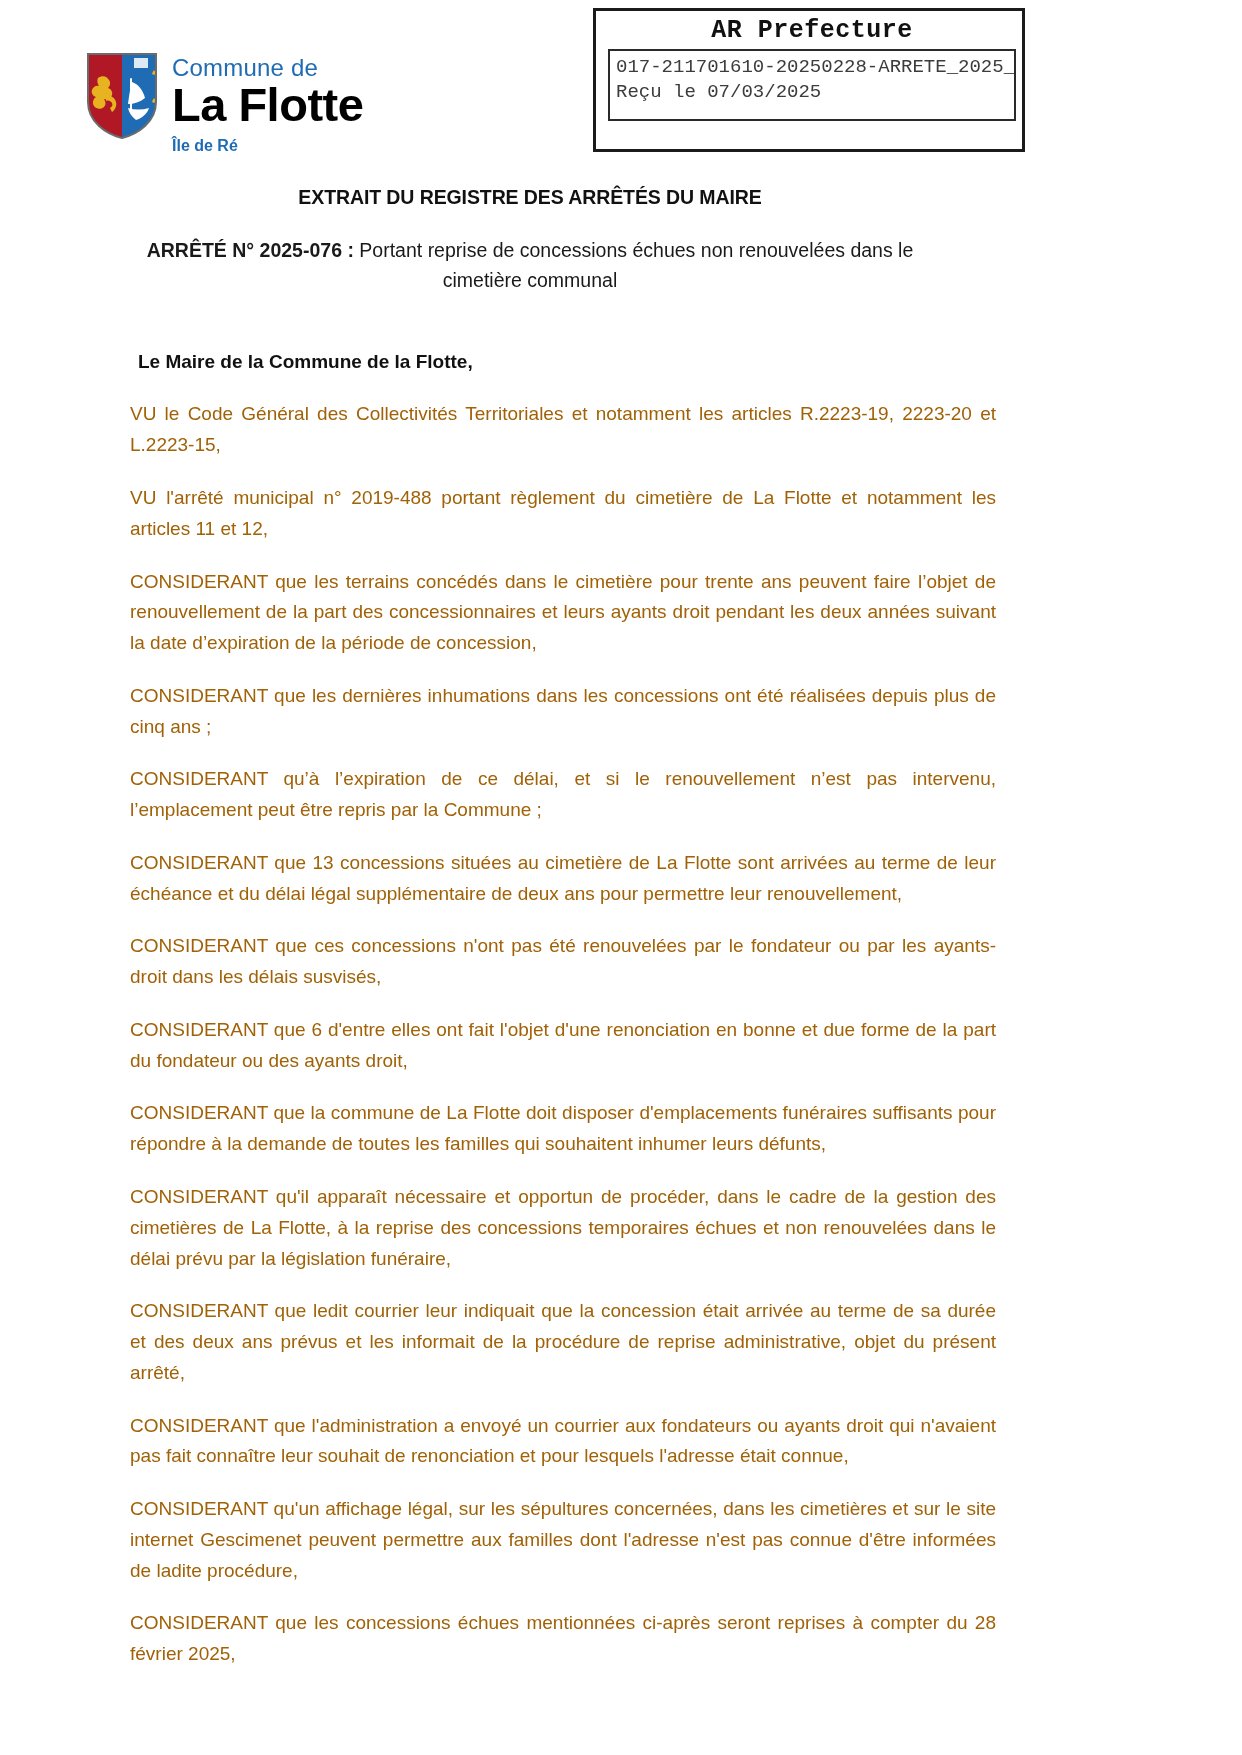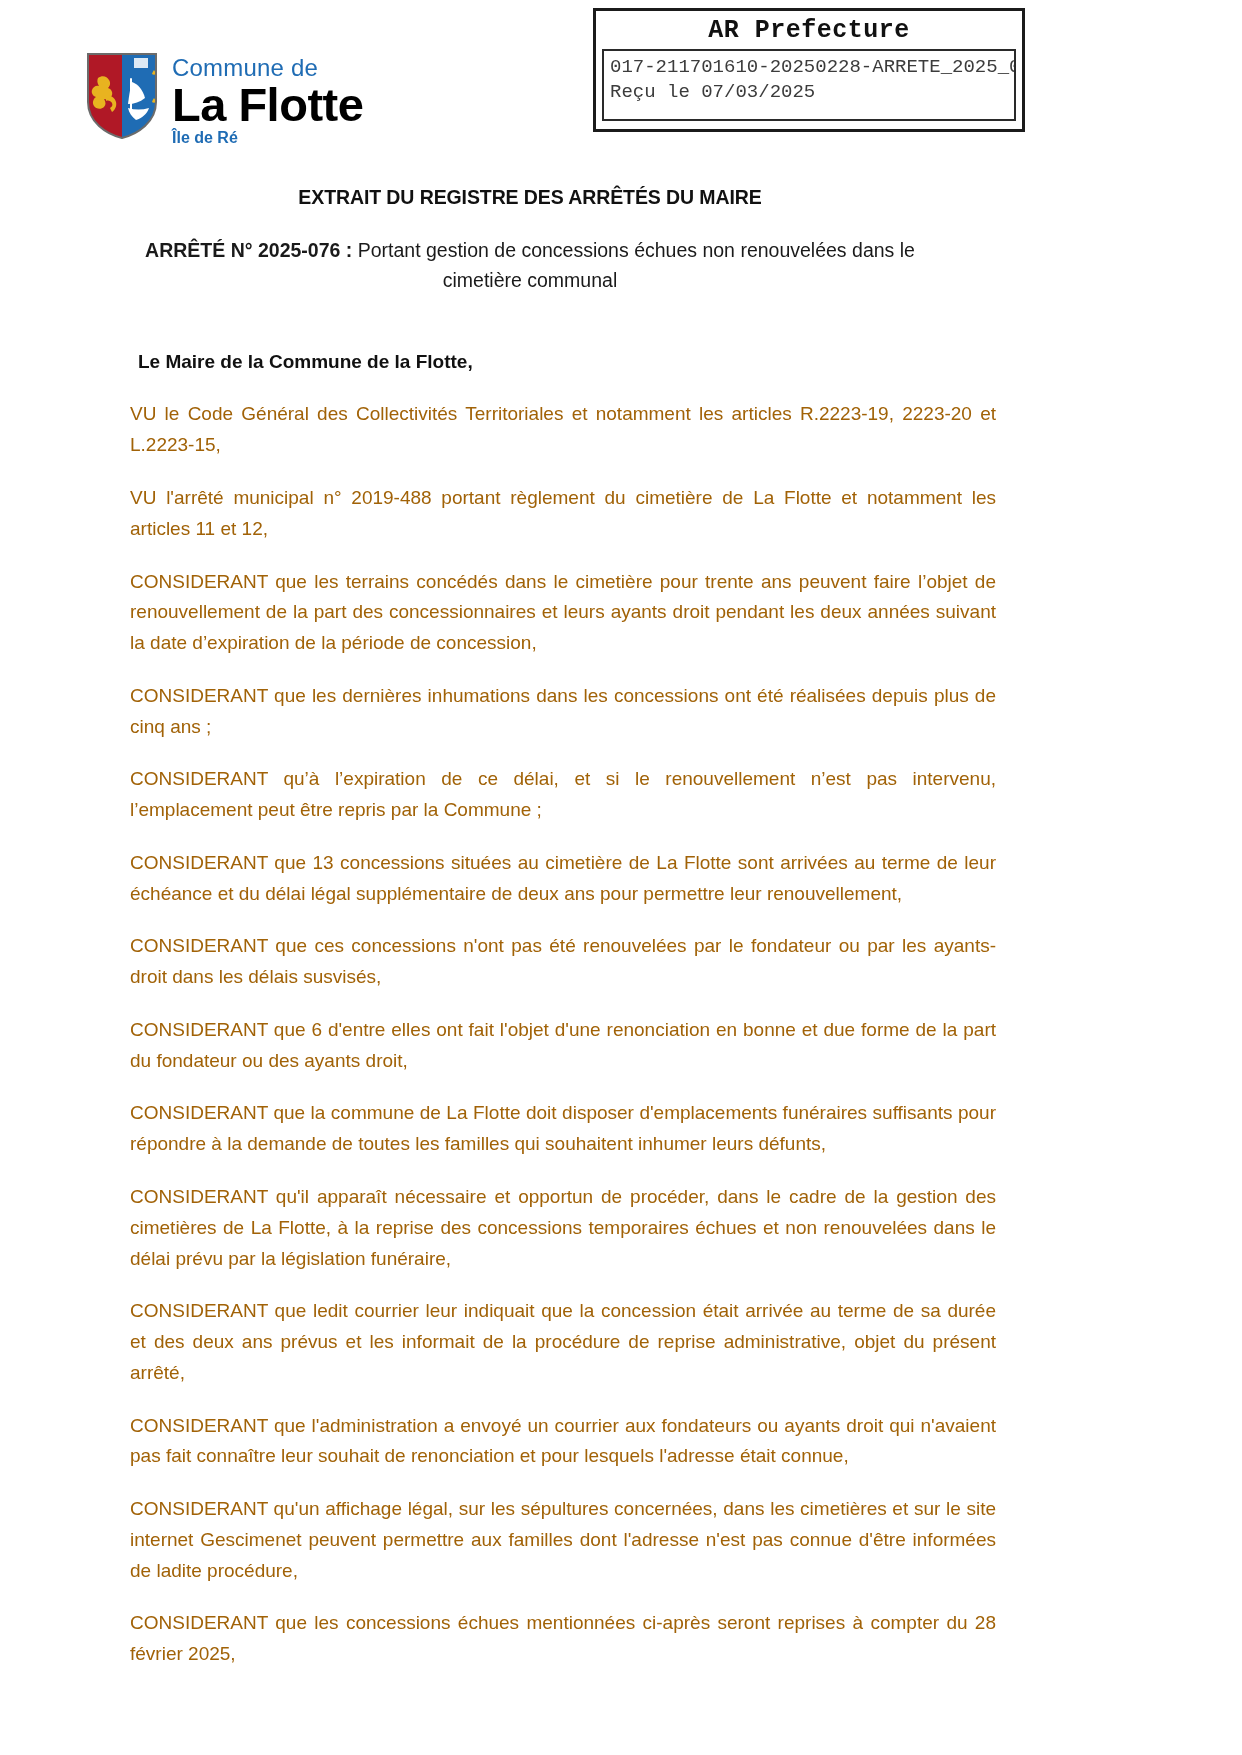--- a/index.html
+++ b/index.html
@@ -54,34 +54,34 @@
     font-weight: bold;
     color: #000000;
     letter-spacing: -0.5px;
     margin-top: 1px;
     line-height: 1.02;
   }
   .logo-ile {
     font-size: 16px;
     font-weight: bold;
     color: #1f6cb4;
-    margin-top: 1px;
+    margin-top: 9px;
   }
 
   
   .ar-stamp {
     position: absolute;
     left: 593px;
     top: 8px;
     width: 432px;
-    height: 124px;
+    height: 144px;
     border: 3px solid #1b1b1b;
     background: #ffffff;
     box-sizing: border-box;
-    padding: 4px 6px 6px 6px;
+    padding: 4px 6px 6px 12px;
   }
   .ar-stamp-title {
     text-align: center;
     font-family: "Liberation Mono", "DejaVu Sans Mono", monospace;
     font-size: 25px;
     font-weight: bold;
     color: #111111;
     letter-spacing: 0.5px;
     line-height: 1.25;
   }
@@ -207,21 +207,21 @@
     </div>
   </div>
 
 </div>
 
 <div class="doc">
 
   <h1 class="title-main">EXTRAIT DU REGISTRE DES ARRÊTÉS DU MAIRE</h1>
 
   <div class="title-sub">
-    <span class="strong">ARRÊTÉ N° 2025-076 :</span><span> Portant gestion de concessions échues non renouvelées dans le cimetière communal</span>
+    <span class="strong">ARRÊTÉ N° 2025-076 :</span><span> Portant reprise de concessions échues non renouvelées dans le cimetière communal</span>
   </div>
 
   <div class="body-col">
     <div class="lead">Le Maire de la Commune de la Flotte,</div>
 
     <p class="para">VU le Code Général des Collectivités Territoriales et notamment les articles R.2223-19, 2223-20 et L.2223-15,</p>
     <p class="para">VU l'arrêté municipal n° 2019-488 portant règlement du cimetière de La Flotte et notamment les articles 11 et 12,</p>
     <p class="para">CONSIDERANT que les terrains concédés dans le cimetière pour trente ans peuvent faire l’objet de renouvellement de la part des concessionnaires et leurs ayants droit pendant les deux années suivant la date d’expiration de la période de concession,</p>
     <p class="para">CONSIDERANT que les dernières inhumations dans les concessions ont été réalisées depuis plus de cinq ans ;</p>
     <p class="para">CONSIDERANT qu’à l’expiration de ce délai, et si le renouvellement n’est pas intervenu, l’emplacement peut être repris par la Commune ;</p>

